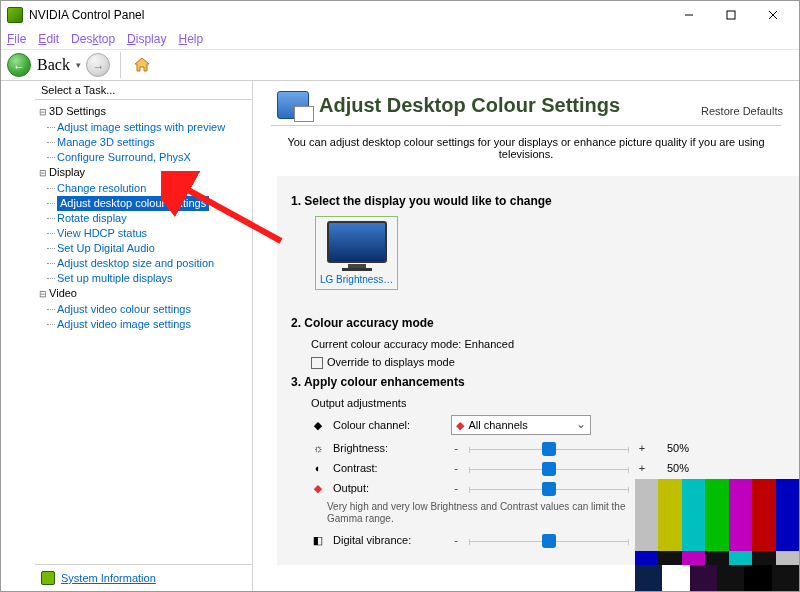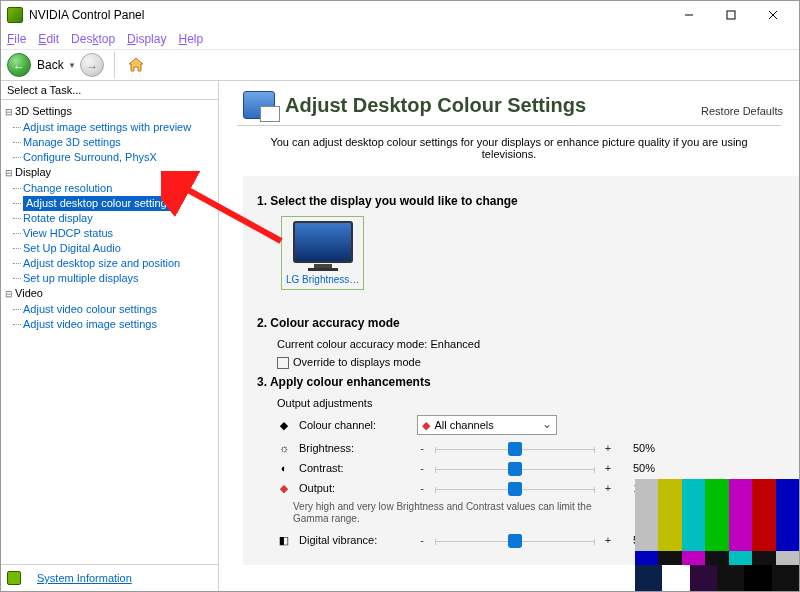--- a/index.html
+++ b/index.html
@@ -18,35 +18,35 @@
 .menubar span { color: #8b5cf6; }
 .menubar span u { text-decoration: underline; }
 
 
 .toolbar { height: 32px; border-top: 1px solid #e5e5e5; border-bottom: 1px solid #d0d0d0; display: flex; align-items: center; padding: 0 6px; gap: 6px; }
 .nav-btn { width: 24px; height: 24px; border-radius: 50%; display: flex; align-items: center; justify-content: center; }
 .nav-back { background: radial-gradient(circle at 35% 30%, #97e28e, #3fa638 60%, #2b7f24); border:1px solid #2b7f24; }
 .nav-fwd  { background: radial-gradient(circle at 35% 30%, #f5f5f5, #d8d8d8 60%, #b9b9b9); border:1px solid #aaa; }
 .nav-arrow { color:#fff; font-size:12px; font-weight:bold; }
 .nav-fwd .nav-arrow { color:#777; }
-.back-lbl { font-size:12px; }
+.back-lbl { font-size:16px;font-family:Liberation Serif, serif; }
 .tb-sep { width:1px; height:26px; background:#d0d0d0; margin:0 4px; }
 .home-btn { width:22px; height:22px; display:flex; align-items:center; justify-content:center; }
 
 
-.content { display:flex; height: calc(592px - 28px - 20px - 32px - 2px); }
+.content { display:flex; height: calc(592px - 28px - 20px - 32px - 2px); margin-left: 34px; }
 .sidebar { width: 218px; border-right:1px solid #d0d0d0; display:flex; flex-direction:column; }
 .task-hdr { font-size:11px; padding:3px 6px; border-bottom:1px solid #d0d0d0; background:#fff; }
 .tree { flex:1; padding:4px 0 4px 4px; overflow:auto; font-size:11px; line-height:15px; border-bottom:1px solid #d0d0d0; }
 .tree-cat { color:#000; }
 .tree-cat::before { content:"⊟ "; color:#666; font-size:9px; }
 .tree-item { color:#0066cc; margin-left:18px; position:relative; cursor:pointer; }
 .tree-item::before { content:""; position:absolute; left:-10px; top:7px; width:8px; border-top:1px dotted #999; }
 .tree-item.sel { background:#0a64c8; color:#fff; padding:0 3px; display:inline-block; }
-.sysinfo { padding:6px; font-size:11px; display:flex; align-items:center; gap:16px; }
+.sysinfo { padding:6px; font-size:11px; display:flex; align-items:center; gap:6px; }
 .sysinfo a { color:#0066cc; text-decoration:underline; }
 .sys-icon { width:14px; height:14px; background:#76b900; border:1px solid #2b5f00; border-radius:2px; }
 
 
 .main { flex:1; overflow:hidden; background:#fff; position:relative; }
 .page-hdr { display:flex; align-items:center; padding:10px 16px 6px 24px; }
 .page-icon { width:32px; height:28px; margin-right:10px; background:linear-gradient(#6fa6e8,#2e6bc0); border:1px solid #1d4a8a; border-radius:3px; position:relative; }
 .page-icon::after { content:""; position:absolute; right:-6px; bottom:-4px; width:18px; height:14px; background:#fff; border:1px solid #888; }
 .page-title { font-size:20px; font-weight:600; color:#344e2d; flex:1; }
 .restore { font-size:11px; color:#333; align-self:flex-end; padding-bottom:2px; }

